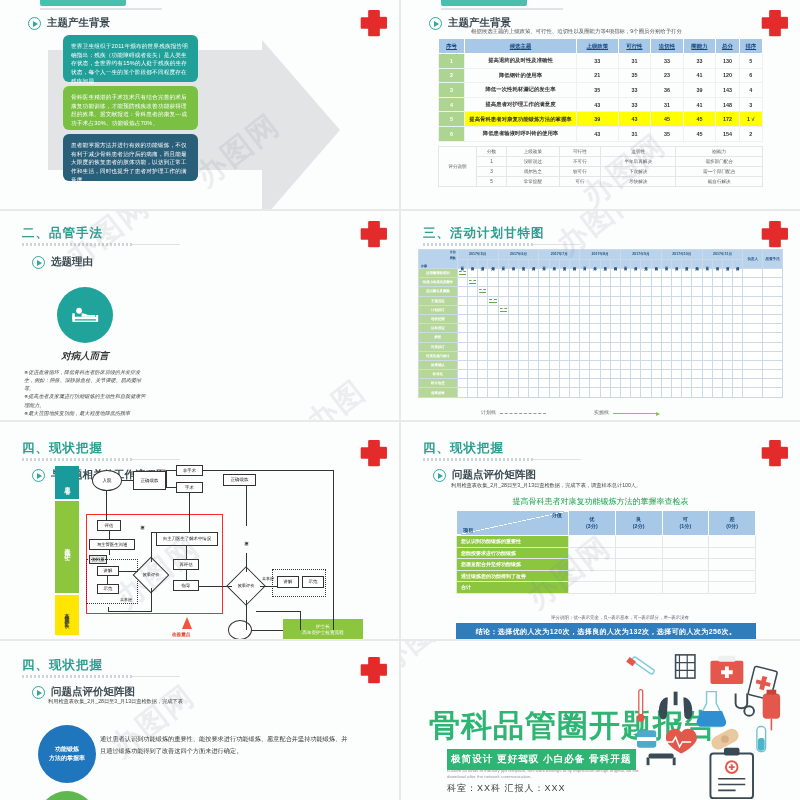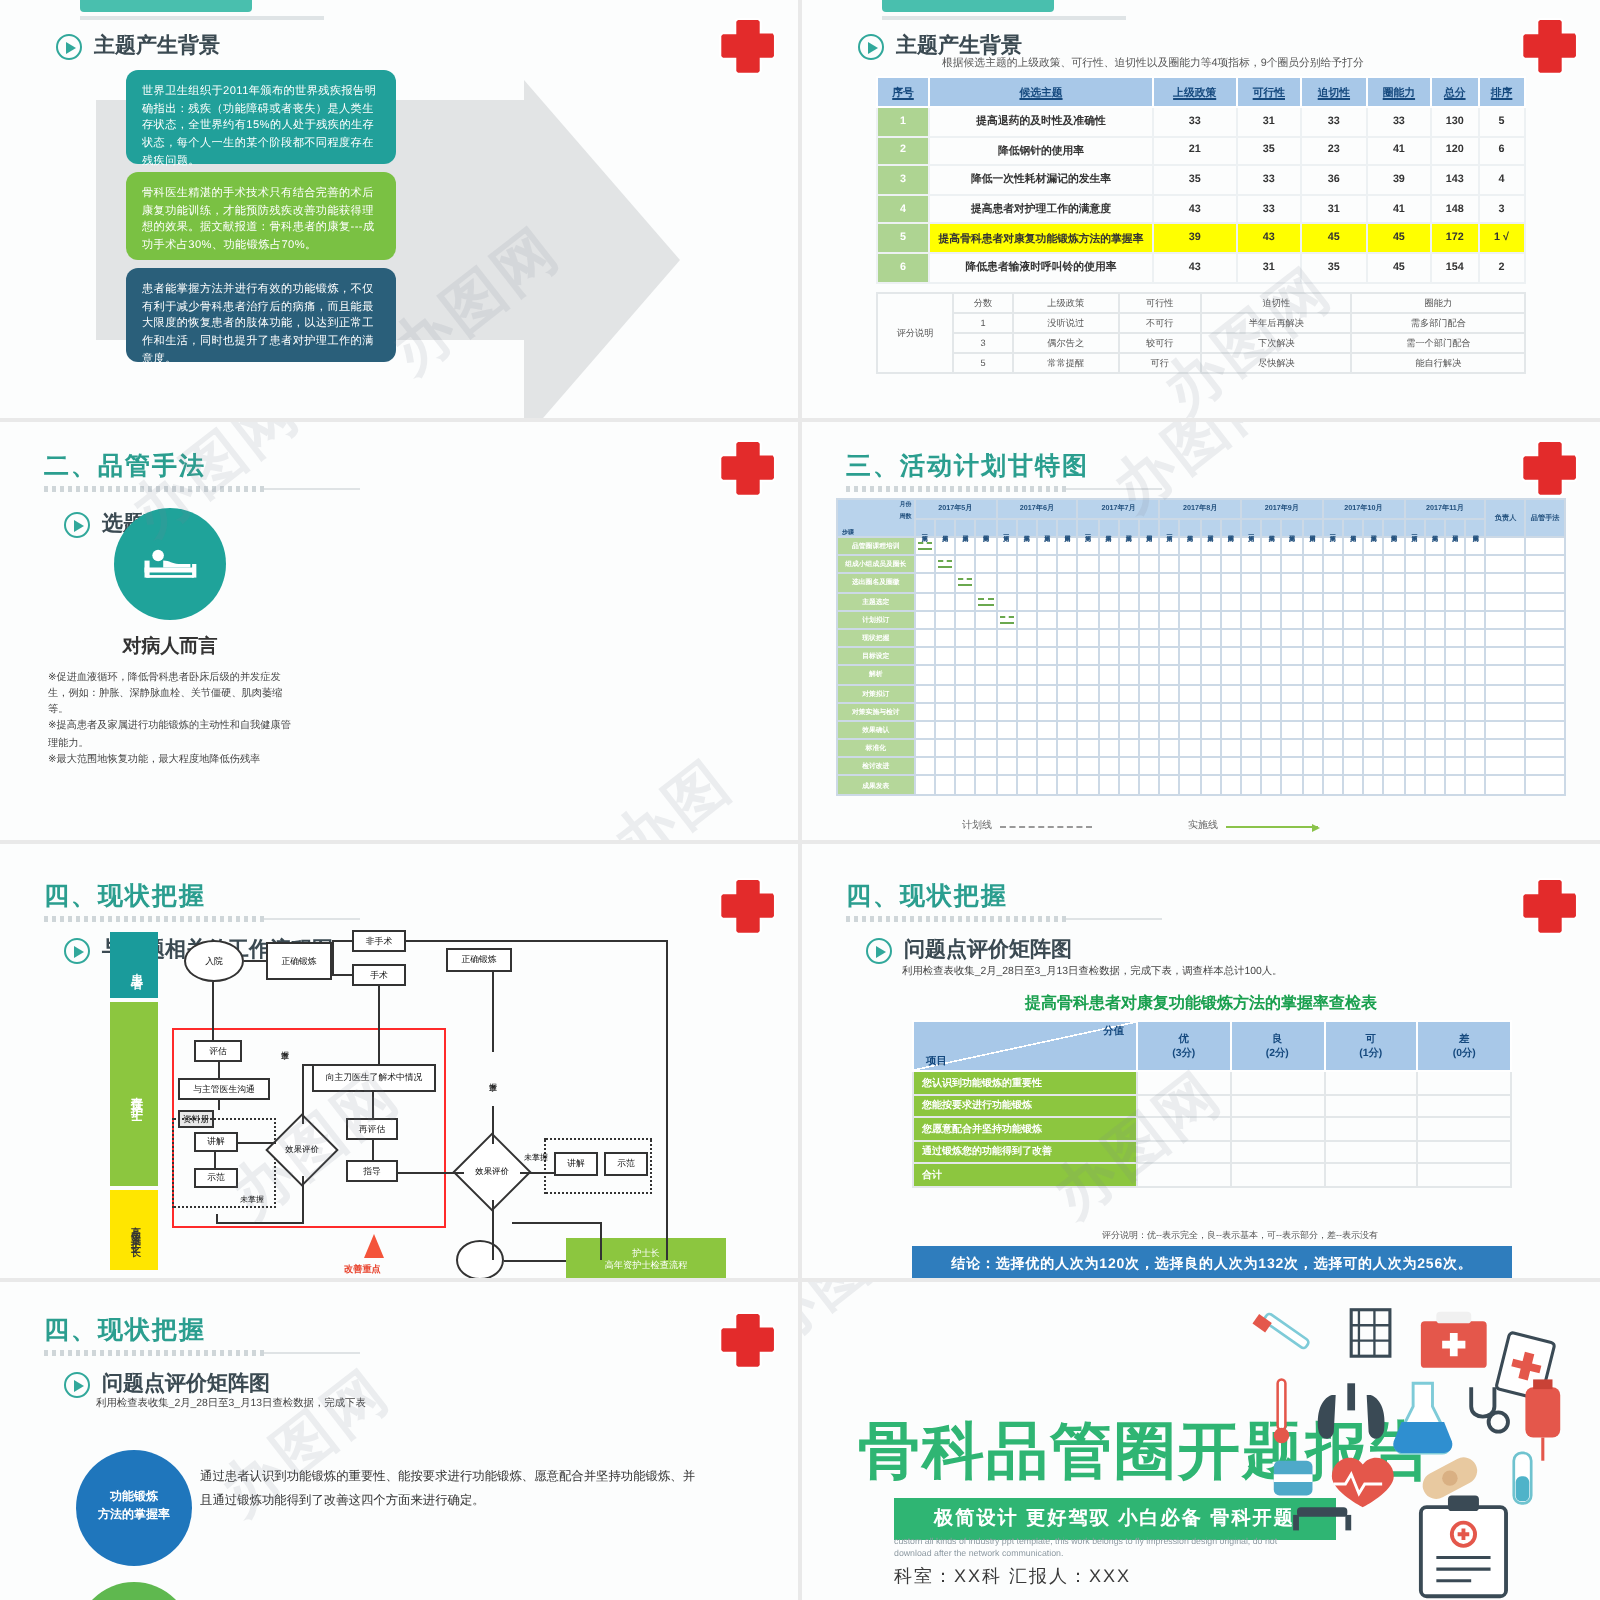--- a/index.html
+++ b/index.html
@@ -53,21 +53,21 @@
   table.score th{ background:#a8c8e8; color:#15497e; font-weight:bold; padding:3.5px 1px; border:1px solid #fff; text-decoration:underline;}
   table.score td{ padding:3.3px 1px; text-align:center; border:1px solid #edf1f3; color:#333; font-weight:bold;}
   table.score td.idx{ background:#aed492; color:#fff;}
   table.score td.topic{ text-align:center; }
   table.score tr.hi td{ background:#ffff00; }
   table.score tr.hi td.idx{ background:#aed492;}
   table.legend{ position:absolute; left:37px; top:146px; width:325px; border-collapse:collapse; font-size:4.6px; color:#555;}
   table.legend td{ border:1px solid #e3e7e9; padding:2px 1px; text-align:center;}
 
   
-  .reason{ position:absolute; top:43px; width:130px; text-align:center;}
+  .reason{ position:absolute; top:76px; width:130px; text-align:center;font-style:italic;}
   .ricon{ width:56px;height:56px;border-radius:50%; margin:0 auto; display:flex;align-items:center;justify-content:center;}
   .rtitle{ font-size:9.5px; font-weight:bold; color:#333; margin-top:7px;}
   .rbody{ font-size:5.1px; line-height:1.6; color:#444; text-align:left; margin-top:5px; padding:0 4px; white-space:pre-line;}
 
   
   .gantt{ position:absolute; left:17px; top:38px; width:365px; font-size:3.6px; border-collapse:collapse;}
   .gantt td,.gantt th{ border:1px solid #ccd9e6; padding:0; height:9.2px;}
   .gantt th{ background:#b9d3ec; color:#24527f; font-weight:bold;}
   .gantt td.task{ background:#b5d79a; color:#fff; font-weight:bold; text-align:center; width:44px; font-size:3.4px;}
   .gantt td.cell{ width:11px; background:#fff;}
@@ -100,21 +100,21 @@
   .dotbox{ position:absolute; border:1px dotted #333;}
   .fline{ position:absolute; background:#333;}
   .flabel{ position:absolute; font-size:4px; color:#111;}
   .uparrow{ position:absolute; width:0;height:0;border-left:5px solid transparent;border-right:5px solid transparent;border-bottom:12px solid #f4543a;}
   .redtxt{ position:absolute; font-size:4.6px; color:#e8412b; font-weight:bold;}
   .greenbox{ position:absolute; background:#8cc63f; color:#fff; font-size:4.6px; text-align:center;
              display:flex;align-items:center;justify-content:center; line-height:1.3;}
 
   
   .m-note{ position:absolute; left:50px; top:38px; font-size:5.2px; color:#444;}
-  .m-title{ position:absolute; left:0; right:0; top:52px; text-align:center; font-size:8px; font-weight:bold; color:#1aa04f;}
+  .m-title{ position:absolute; left:0; right:0; top:52px; text-align:center; font-size:8px; font-weight:normal; color:#1aa04f;}
   table.mx{ position:absolute; left:55px; top:66px; width:300px; border-collapse:collapse; font-size:5.2px;}
   table.mx th{ background:#a8c8e8; color:#15497e; font-weight:bold; padding:3px 2px; border:1px solid #fff;
                text-align:center; height:24px; vertical-align:middle;}
   table.mx th.corner{ width:112px; padding:0; position:relative; background:#a8c8e8;}
   table.mx td{ border:1px solid #e3e7e9; height:11.5px;}
   table.mx td.item{ background:#8cc63f; color:#fff; font-weight:bold; padding:1.5px 4px; font-size:5px;}
   .corner-inner{ position:relative; width:100%; height:100%; min-height:24px;}
   .corner-inner .d{ position:absolute; left:0;top:0;width:100%;height:100%;
     background:linear-gradient(to right bottom, transparent calc(50% - .4px), #fff calc(50% - .4px), #fff calc(50% + .4px), transparent calc(50% + .4px));}
   .corner-inner .a{ position:absolute; right:6px; top:1px;}
@@ -124,21 +124,21 @@
             font-size:7px; font-weight:bold; text-align:center; padding:4px 0; letter-spacing:.4px;}
 
   
   .bcirc{ position:absolute; width:58px;height:58px;border-radius:50%;color:#fff;font-size:6px;font-weight:bold;
           display:flex;align-items:center;justify-content:center;text-align:center;line-height:1.45;}
   .btext{ position:absolute; font-size:6.2px; line-height:1.9; color:#333; width:250px;}
 
   
   .cv-title{ position:absolute; left:28px; top:64px; font-size:31px; font-weight:bold; color:#2fb573; letter-spacing:1px;}
   .cv-sub{ position:absolute; left:46px; top:108px; background:#2fb573; color:#fff; font-size:9.6px;
-           padding:4px 20px; font-weight:bold; letter-spacing:1px;}
+           padding:4px 4px; font-weight:bold; letter-spacing:1px;}
   .cv-en{ position:absolute; left:46px; top:127px; font-size:4.4px; color:#8d9aa2; line-height:1.45; width:200px;}
   .cv-by{ position:absolute; left:46px; top:141px; font-size:9px; color:#3a3a3a; letter-spacing:1px;}
   .medicons{ position:absolute; right:4px; top:10px; width:175px; height:150px;}
 </style>
 </head>
 <body>
 
 <div id="page">
 
   <div class="slide c0 r0">

